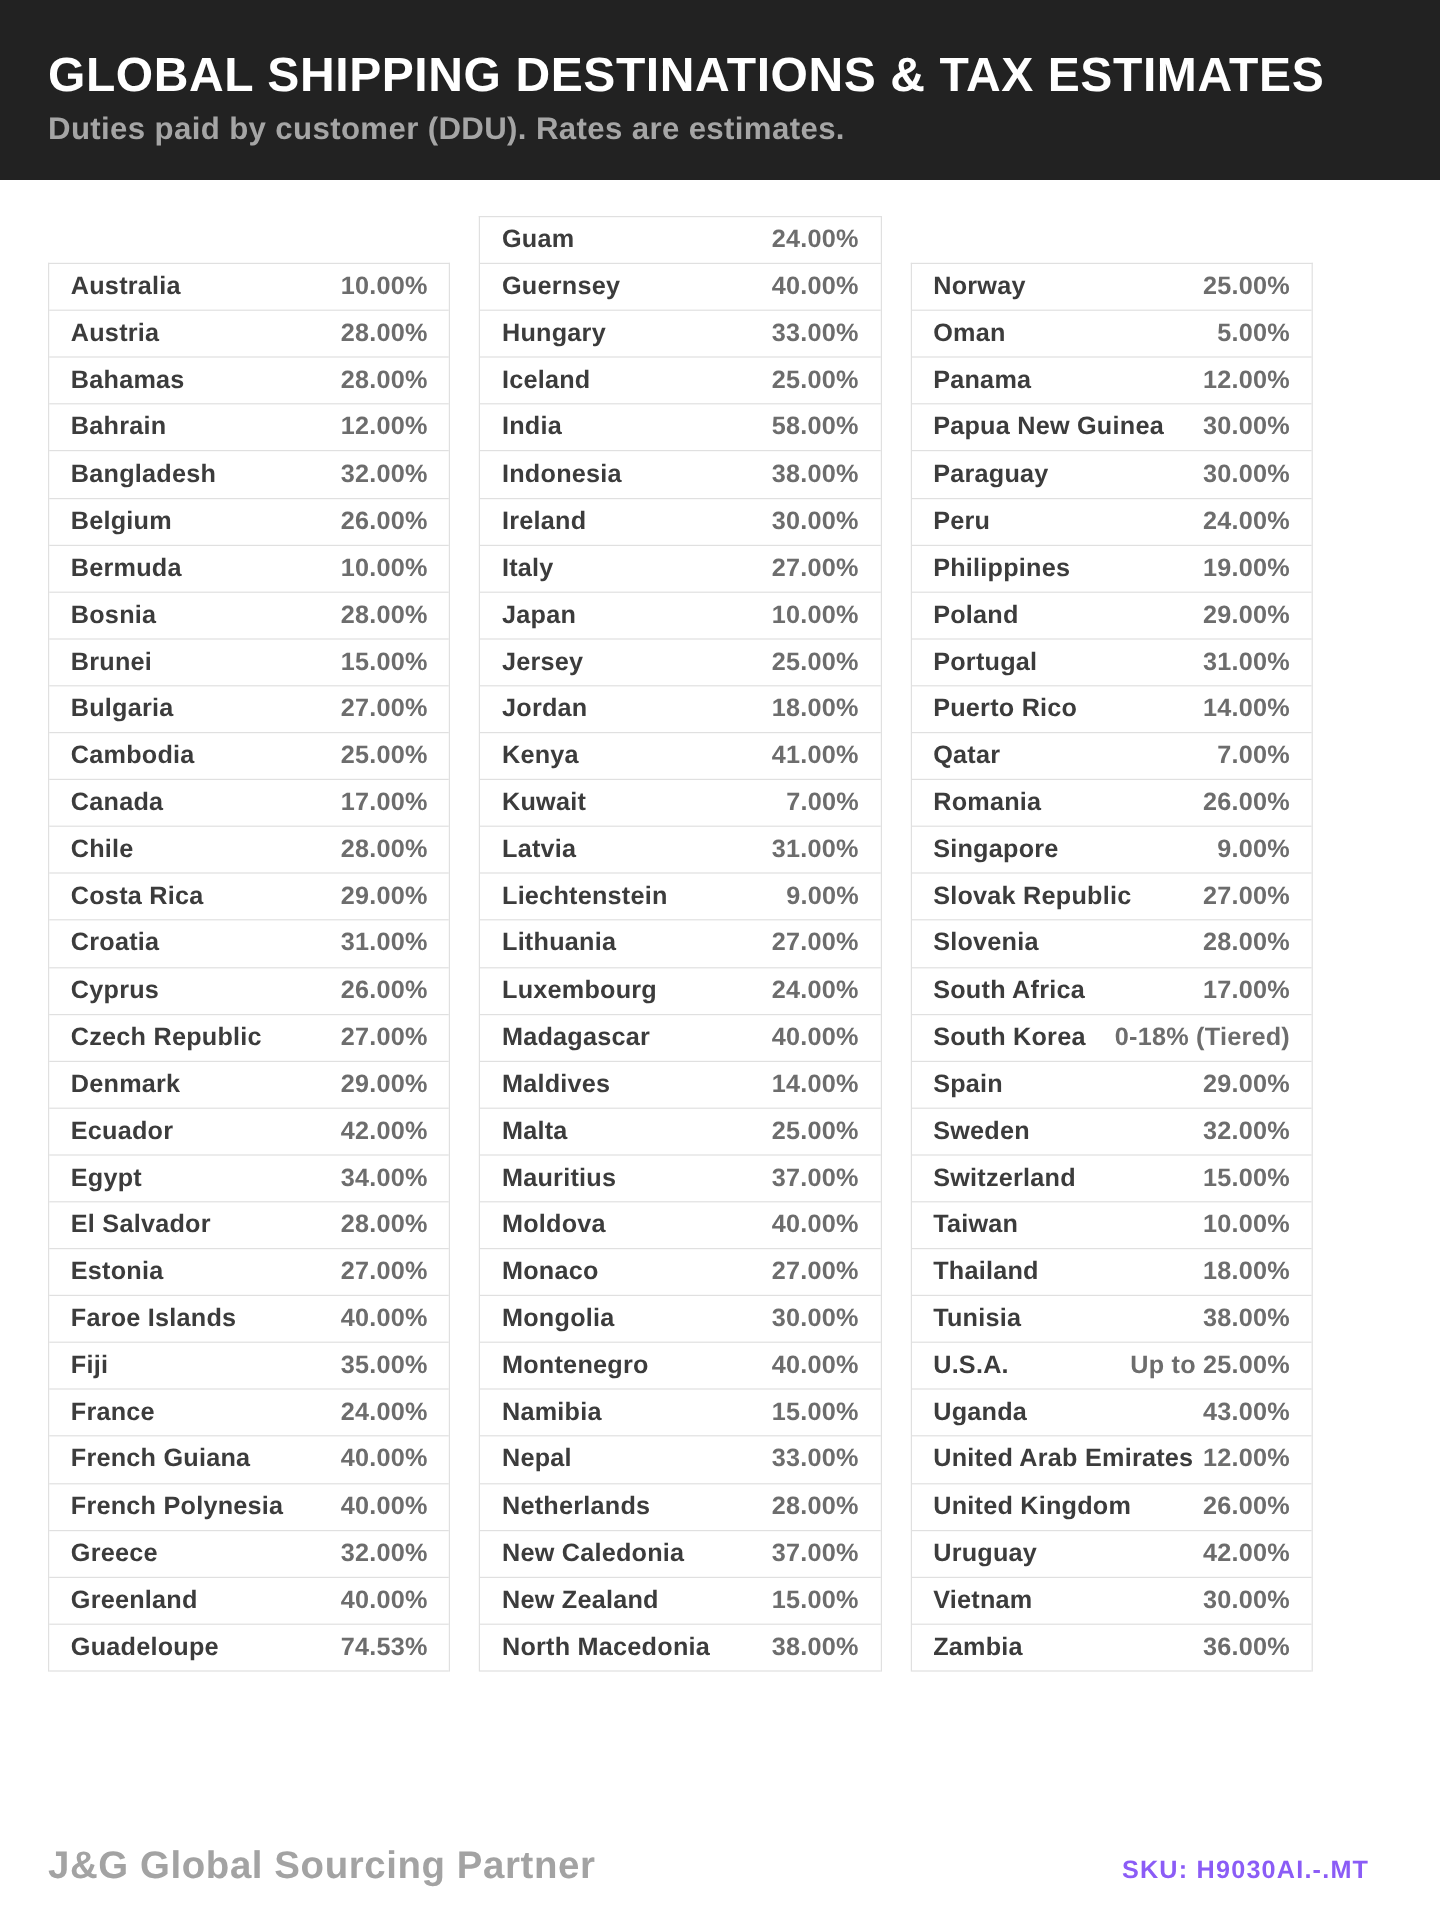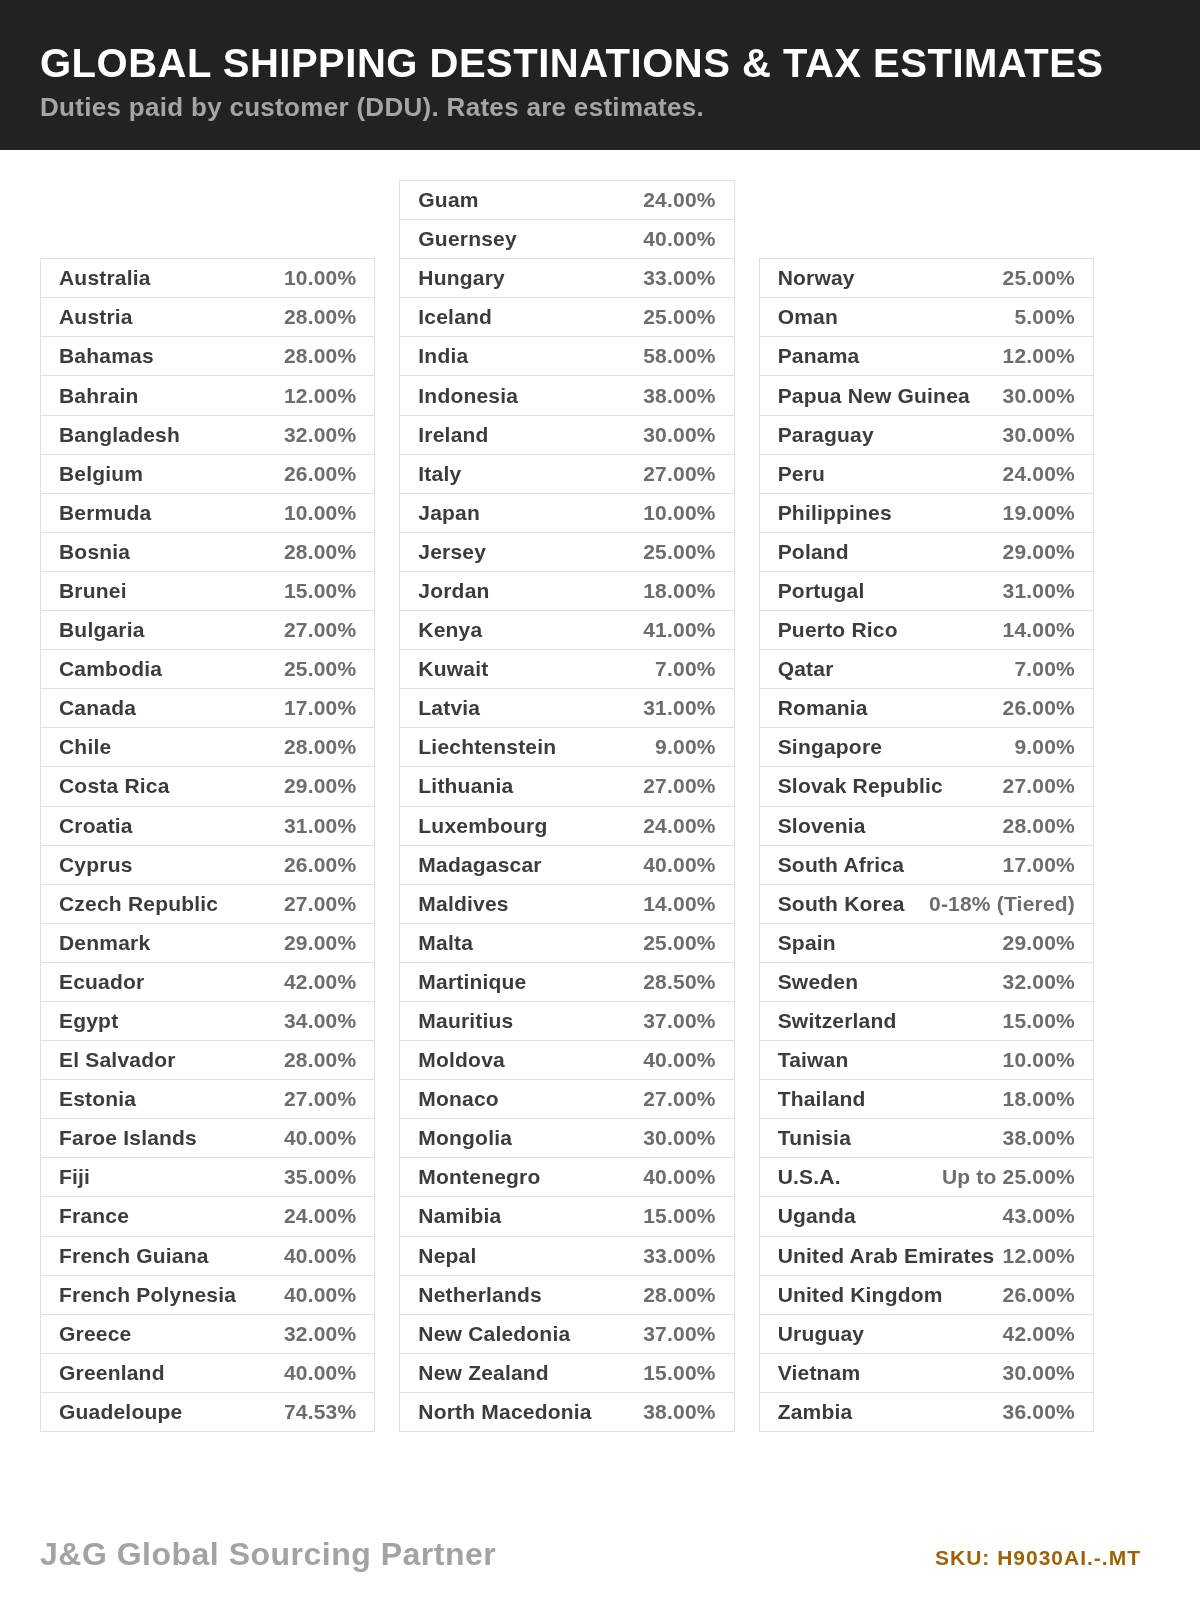--- a/index.html
+++ b/index.html
@@ -80,21 +80,21 @@
   }
   .brand {
     font-size: 32px;
     font-weight: 700;
     color: #a3a3a3;
     letter-spacing: 0.5px;
   }
   .sku {
     font-size: 21px;
     font-weight: 700;
-    color: #a16207;
+    color: #8b5cf6;
     letter-spacing: 1px;
   }
 </style>
 </head>
 <body>
 
 <div class="page">
 
   <header class="hdr">
     <h1>GLOBAL SHIPPING DESTINATIONS &amp; TAX ESTIMATES</h1>
@@ -299,24 +299,20 @@
         </div>
         <div class="row">
           <span class="country">Maldives</span>
           <span class="rate">14.00%</span>
         </div>
         <div class="row">
           <span class="country">Malta</span>
           <span class="rate">25.00%</span>
         </div>
         <div class="row">
-          <span class="country">Martinique</span>
-          <span class="rate">28.50%</span>
-        </div>
-        <div class="row">
           <span class="country">Mauritius</span>
           <span class="rate">37.00%</span>
         </div>
         <div class="row">
           <span class="country">Moldova</span>
           <span class="rate">40.00%</span>
         </div>
         <div class="row">
           <span class="country">Monaco</span>
           <span class="rate">27.00%</span>

